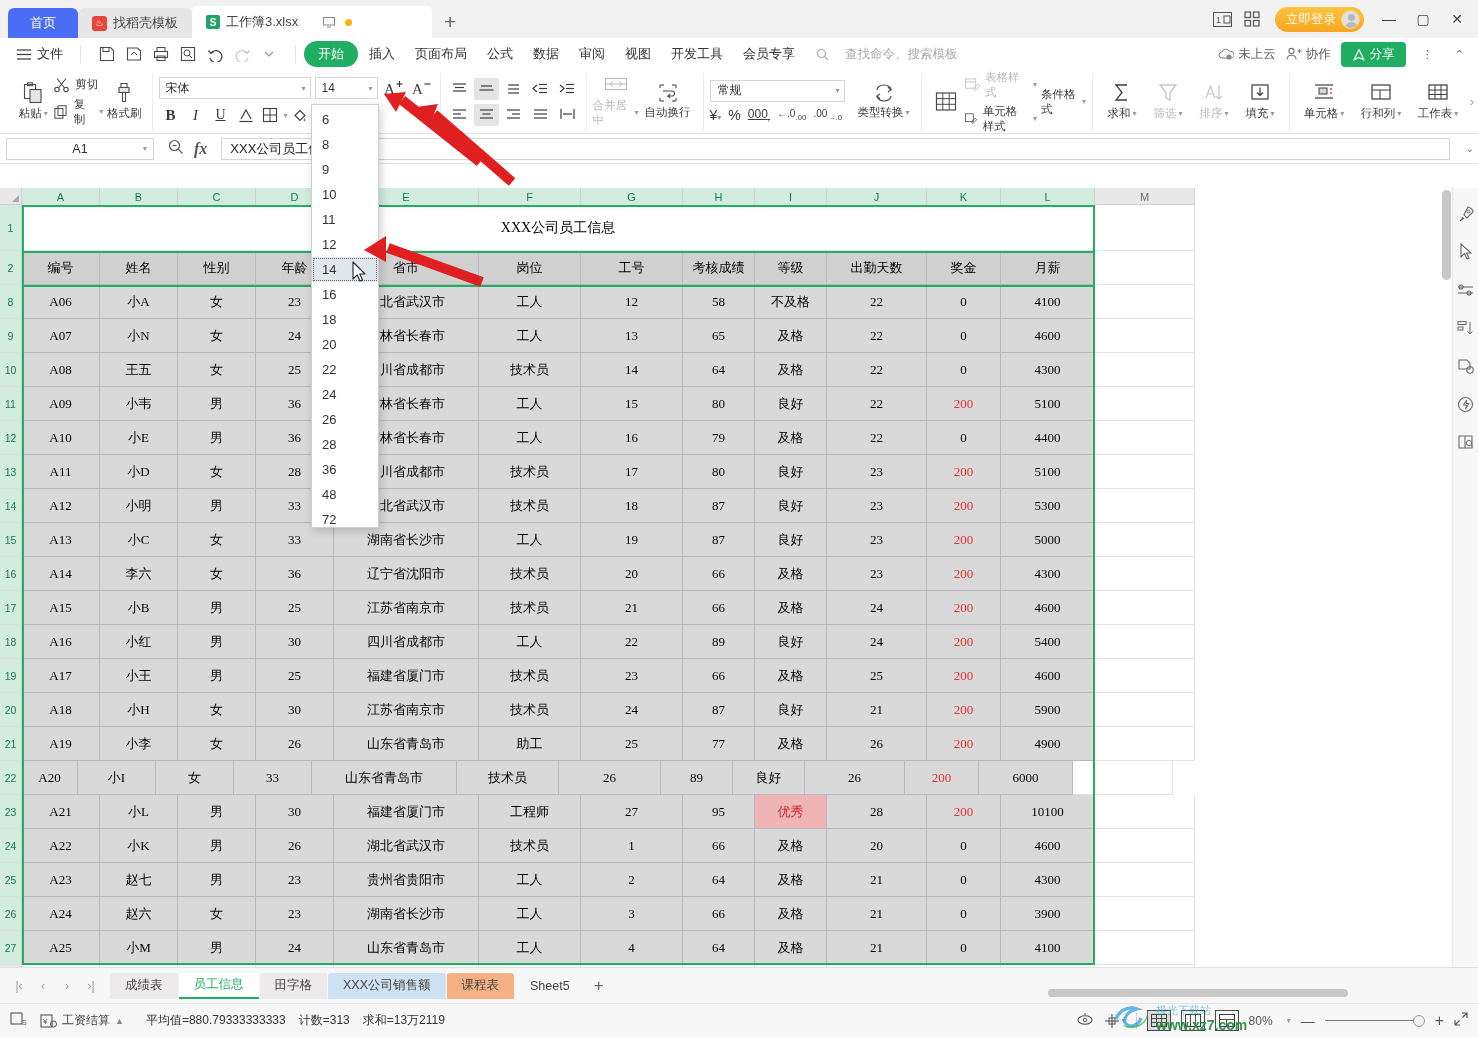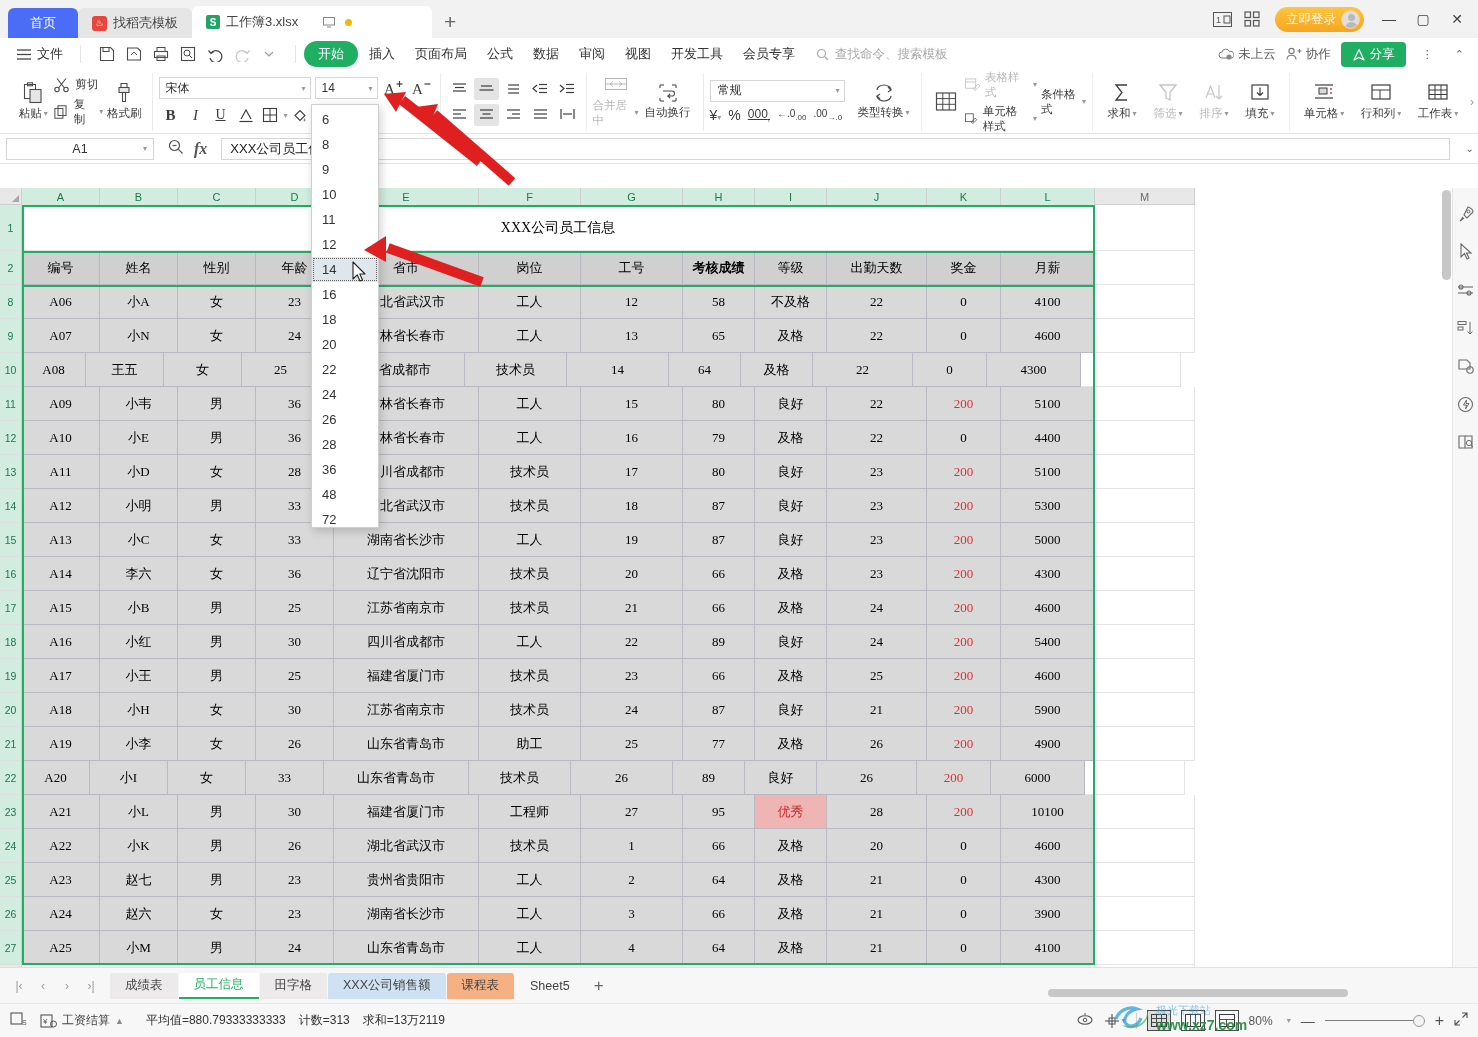--- a/index.html
+++ b/index.html
@@ -37,21 +37,21 @@
   .winbtn{ width:30px;height:28px;display:flex;align-items:center;justify-content:center;color:#444;font-size:14px; }
 
   
   .menubar{ height:32px; background:#fff; display:flex; align-items:center; padding:0 8px; gap:2px; font-size:13px; position:relative;}
   .mitem{ padding:4px 9px; color:#333; border-radius:4px; white-space:nowrap; }
   .mitem.active{ background:#1fae62; color:#fff; border-radius:13px; padding:4px 14px; }
   .qicons{ display:flex; align-items:center; gap:3px; margin:0 6px; }
   .qi{ width:24px;height:24px;display:flex;align-items:center;justify-content:center;color:#4a4a4a; }
   .qi svg{ display:block; }
   .sep{ width:1px;height:18px;background:#e3e3e3;margin:0 6px; }
-  .search{ display:flex;align-items:center;gap:6px;color:#a8a8a8;font-size:12.5px; margin-left:10px;}
+  .search{ display:flex;align-items:center;gap:16px;color:#a8a8a8;font-size:12.5px; margin-left:10px;}
   .menu-right{ position:absolute; right:8px; top:0; height:32px; display:flex; align-items:center; gap:10px; font-size:12.5px;}
   .mr-item{ display:flex;align-items:center;gap:4px;color:#5a5a5a; }
   .share{ background:#1fae62;color:#fff;border-radius:4px;padding:4px 11px;display:flex;align-items:center;gap:4px; }
 
   
   .ribbon{ height:64px; background:#fff; display:flex; align-items:center; padding:0 6px;
            border-bottom:1px solid #e3e3e3; position:relative; }
   .grp{ display:flex; align-items:center; height:58px; padding:0 6px; }
   .grp+.grp{ border-left:1px solid #ededed; }
   .big{ display:flex;flex-direction:column;align-items:center;justify-content:center;
@@ -744,21 +744,21 @@
           <div class="gc " style="width: 100px; height: 46px;"></div>
         </div>
         <div class="grow" style="height: 34px;">
           <div class="gc hdr" style="width: 78px; height: 34px;">编号</div>
           <div class="gc hdr" style="width: 78px; height: 34px;">姓名</div>
           <div class="gc hdr" style="width: 78px; height: 34px;">性别</div>
           <div class="gc hdr" style="width: 78px; height: 34px;">年龄</div>
           <div class="gc hdr" style="width: 145px; height: 34px;">省市</div>
           <div class="gc hdr" style="width: 102px; height: 34px;">岗位</div>
           <div class="gc hdr" style="width: 102px; height: 34px;">工号</div>
-          <div class="gc hdr" style="width: 72px; height: 34px; font-weight: bold;">考核成绩</div>
+          <div class="gc hdr" style="width: 72px; height: 34px;">考核成绩</div>
           <div class="gc hdr" style="width: 72px; height: 34px;">等级</div>
           <div class="gc hdr" style="width: 100px; height: 34px;">出勤天数</div>
           <div class="gc hdr" style="width: 74px; height: 34px;">奖金</div>
           <div class="gc hdr" style="width: 94px; height: 34px;">月薪</div>
           <div class="gc " style="width: 100px; height: 34px;"></div>
         </div>
         <div class="grow" style="height: 34px;">
           <div class="gc data" style="width: 78px; height: 34px;">A06</div>
           <div class="gc data" style="width: 78px; height: 34px;">小A</div>
           <div class="gc data" style="width: 78px; height: 34px;">女</div>
@@ -782,21 +782,21 @@
           <div class="gc data" style="width: 102px; height: 34px;">工人</div>
           <div class="gc data" style="width: 102px; height: 34px;">13</div>
           <div class="gc data" style="width: 72px; height: 34px;">65</div>
           <div class="gc data" style="width: 72px; height: 34px;">及格</div>
           <div class="gc data" style="width: 100px; height: 34px;">22</div>
           <div class="gc data" style="width: 74px; height: 34px;">0</div>
           <div class="gc data" style="width: 94px; height: 34px;">4600</div>
           <div class="gc " style="width: 100px; height: 34px;"></div>
         </div>
         <div class="grow" style="height: 34px;">
-          <div class="gc data" style="width: 64px; height: 34px;">A08</div>
+          <div class="gc data" style="width: 78px; height: 34px;">A08</div>
           <div class="gc data" style="width: 78px; height: 34px;">王五</div>
           <div class="gc data" style="width: 78px; height: 34px;">女</div>
           <div class="gc data" style="width: 78px; height: 34px;">25</div>
           <div class="gc data" style="width: 145px; height: 34px;">四川省成都市</div>
           <div class="gc data" style="width: 102px; height: 34px;">技术员</div>
           <div class="gc data" style="width: 102px; height: 34px;">14</div>
           <div class="gc data" style="width: 72px; height: 34px;">64</div>
           <div class="gc data" style="width: 72px; height: 34px;">及格</div>
           <div class="gc data" style="width: 100px; height: 34px;">22</div>
           <div class="gc data" style="width: 74px; height: 34px;">0</div>
@@ -962,21 +962,21 @@
           <div class="gc data" style="width: 102px; height: 34px;">助工</div>
           <div class="gc data" style="width: 102px; height: 34px;">25</div>
           <div class="gc data" style="width: 72px; height: 34px;">77</div>
           <div class="gc data" style="width: 72px; height: 34px;">及格</div>
           <div class="gc data" style="width: 100px; height: 34px;">26</div>
           <div class="gc data bonus" style="width: 74px; height: 34px;">200</div>
           <div class="gc data" style="width: 94px; height: 34px;">4900</div>
           <div class="gc " style="width: 100px; height: 34px;"></div>
         </div>
         <div class="grow" style="height: 34px;">
-          <div class="gc data" style="width: 68px; height: 34px;">A20</div>
+          <div class="gc data" style="width: 56px; height: 34px;">A20</div>
           <div class="gc data" style="width: 78px; height: 34px;">小I</div>
           <div class="gc data" style="width: 78px; height: 34px;">女</div>
           <div class="gc data" style="width: 78px; height: 34px;">33</div>
           <div class="gc data" style="width: 145px; height: 34px;">山东省青岛市</div>
           <div class="gc data" style="width: 102px; height: 34px;">技术员</div>
           <div class="gc data" style="width: 102px; height: 34px;">26</div>
           <div class="gc data" style="width: 72px; height: 34px;">89</div>
           <div class="gc data" style="width: 72px; height: 34px;">良好</div>
           <div class="gc data" style="width: 100px; height: 34px;">26</div>
           <div class="gc data bonus" style="width: 74px; height: 34px;">200</div>

